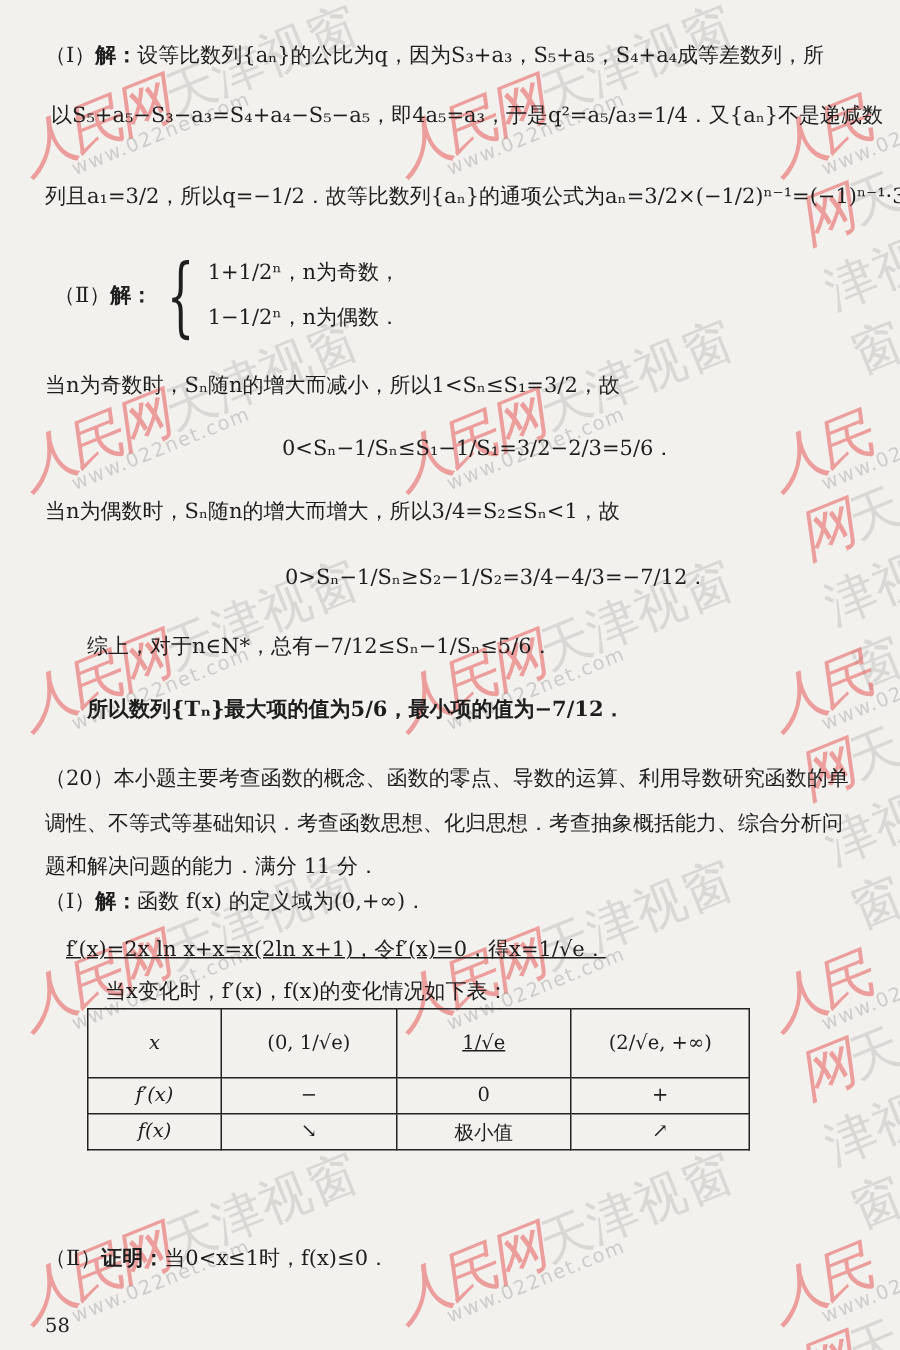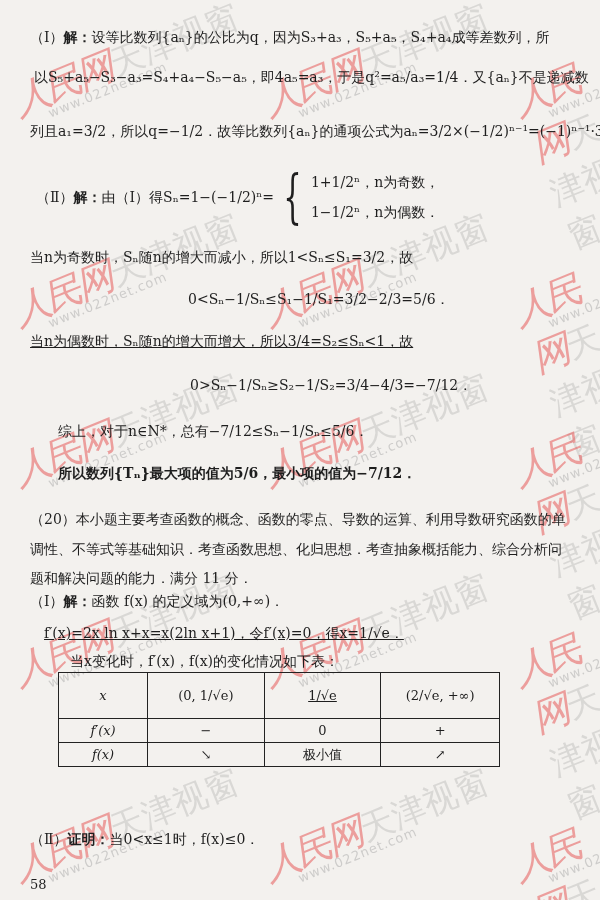--- a/index.html
+++ b/index.html
@@ -54,34 +54,33 @@
   <div class="line" style="left:34px;top:70px;text-align:right;">
     <span>以S₅+a₅−S₃−a₃=S₄+a₄−S₅−a₅，即4a₅=a₃，于是q²=a₅/a₃=1/4．又{aₙ}不是递减数</span>
   </div>
   <div class="line" style="left:30px;top:124px;">
     <span>列且a₁=3/2，所以q=−1/2．故等比数列{aₙ}的通项公式为aₙ=3/2×(−1/2)ⁿ⁻¹=(−1)ⁿ⁻¹·3/2ⁿ．</span>
   </div>
 
   <div class="line" style="left:36px;top:168px;">
     <span>（Ⅱ）</span>
       <span class="b">解：</span>
-      <span>由（Ⅰ）得Sₙ=1−(−1/2)ⁿ=</span>
     <span class="brace">{</span>
     <span class="case">
       <div>1+1/2ⁿ，n为奇数，</div>
       <div>1−1/2ⁿ，n为偶数．</div>
     </span>
   </div>
   <div class="line" style="left:30px;top:250px;">
     <span>当n为奇数时，Sₙ随n的增大而减小，所以1&lt;Sₙ≤S₁=3/2，故</span>
   </div>
   <div class="line" style="left:188px;top:292px;">
     <span>0&lt;Sₙ−1/Sₙ≤S₁−1/S₁=3/2−2/3=5/6．</span>
   </div>
-  <div class="line" style="left:30px;top:334px;text-decoration:underline;">
+  <div class="line" style="left:30px;top:334px;">
     <span>当n为偶数时，Sₙ随n的增大而增大，所以3/4=S₂≤Sₙ&lt;1，故</span>
   </div>
   <div class="line" style="left:190px;top:378px;">
     <span>0&gt;Sₙ−1/Sₙ≥S₂−1/S₂=3/4−4/3=−7/12．</span>
   </div>
   <div class="line" style="left:58px;top:424px;">
     <span>综上，对于n∈N*，总有−7/12≤Sₙ−1/Sₙ≤5/6．</span>
   </div>
   <div class="line" style="left:58px;top:466px;font-weight:bold;">
     <span>所以数列{Tₙ}最大项的值为5/6，最小项的值为−7/12．</span>

